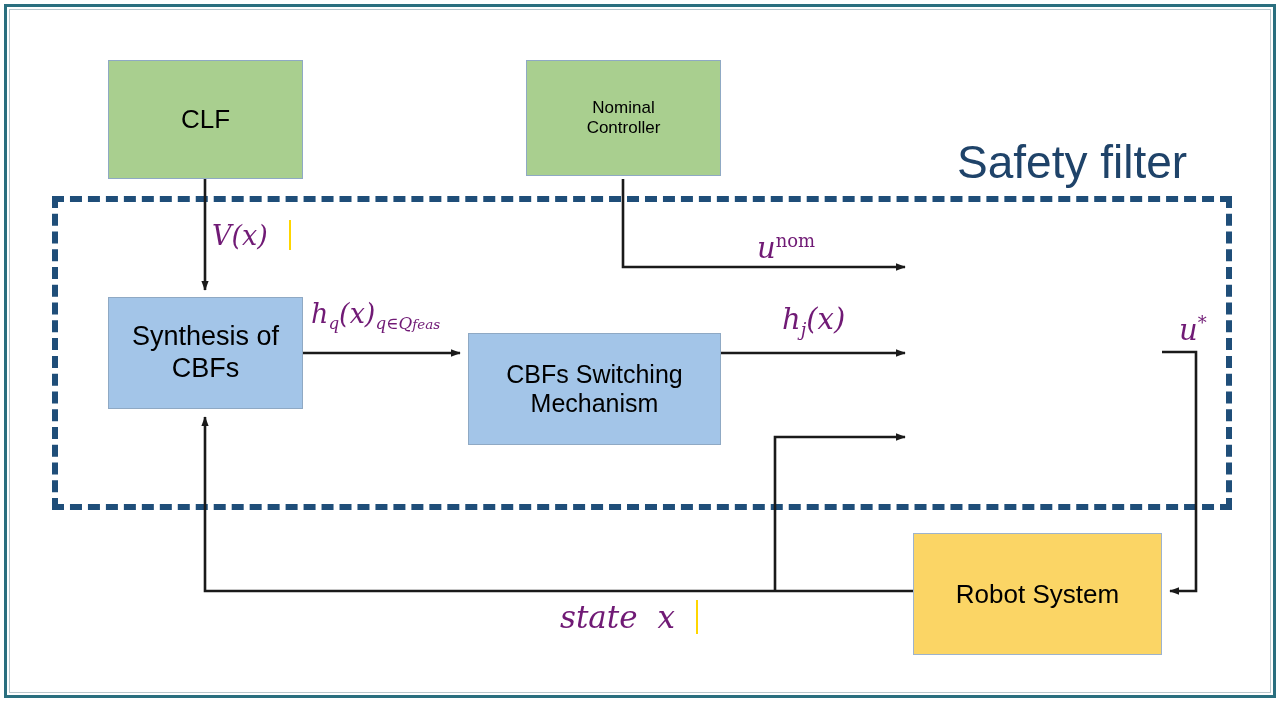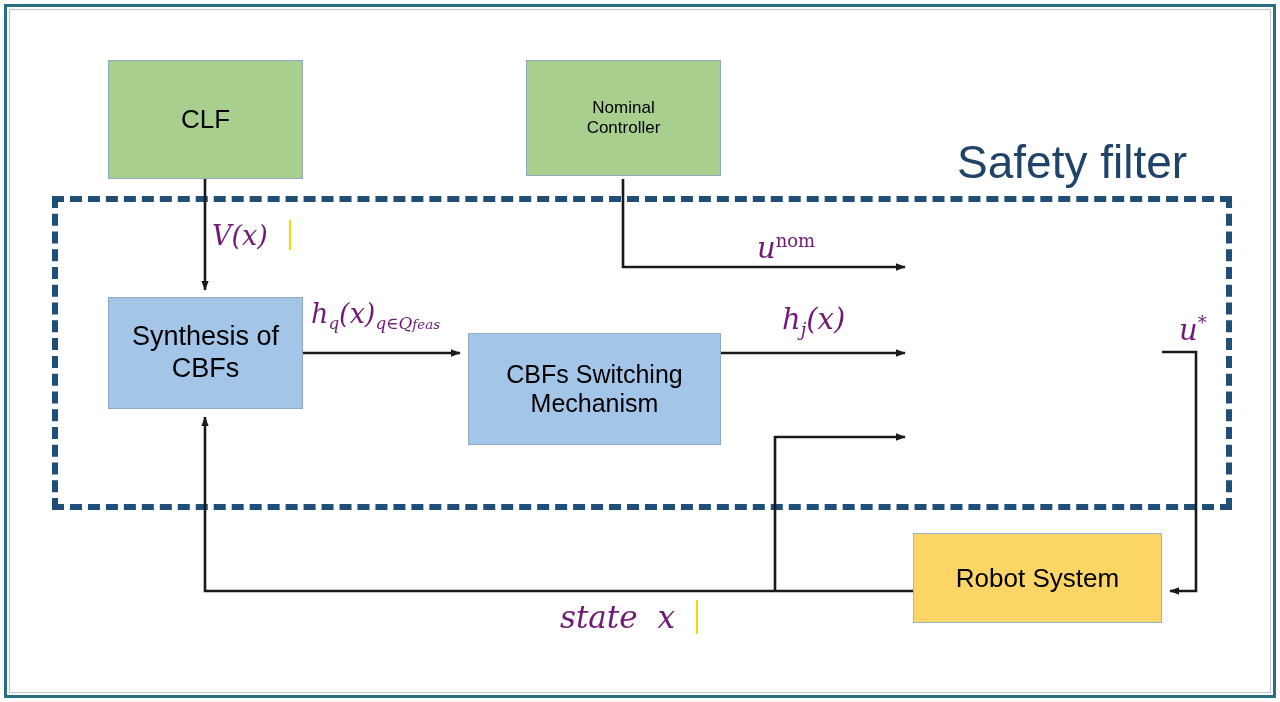--- a/index.html
+++ b/index.html
@@ -149,21 +149,21 @@
     <span style="white-space:pre-line;">Synthesis of
 CBFs</span>
   </div>
 
   <div class="block blue" style="left:468px; top:297px; width:253px; height:112px; font-size:25px;margin-top:36px;">
     <span style="white-space:pre-line;">CBFs Switching
 Mechanism</span>
   </div>
 
 
-  <div class="block yellow" style="left:913px; top:533px; width:249px; height:90px; font-size:26px;">
+  <div class="block yellow" style="left:913px; top:533px; width:249px; height:122px; font-size:26px;">
     <span>Robot System</span>
   </div>
 
   <div class="math" style="left:212px; top:222px; font-size:27px;">
     <span>V</span><span>(x)</span>
   </div>
   <div class="caret" style="left:289px; top:220px; height:30px;"></div>
 
   <div class="math" style="left:311px; top:300px; font-size:27px;">
     <span>h</span><span class="sub">q</span><span>(x)</span><span class="sub">q∈Q</span><span class="subsub">feas</span>

